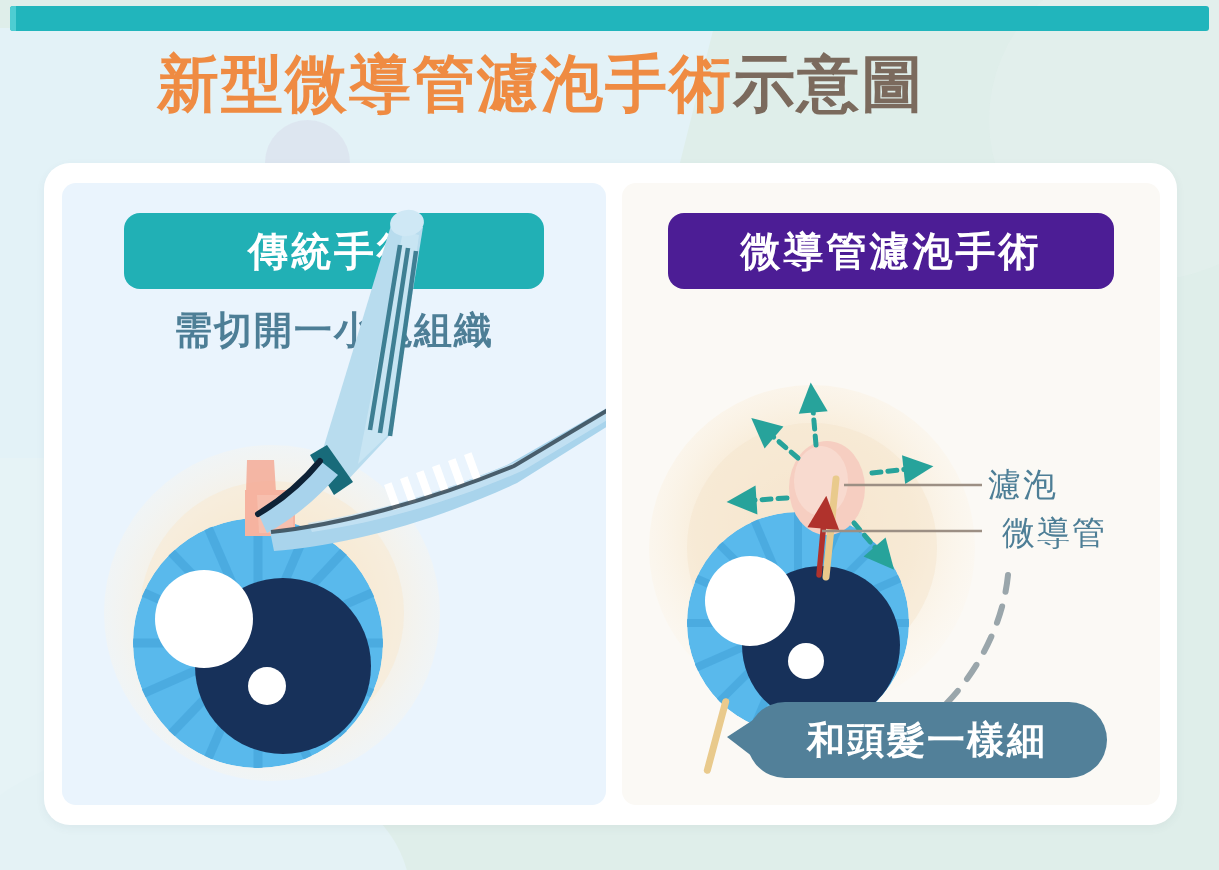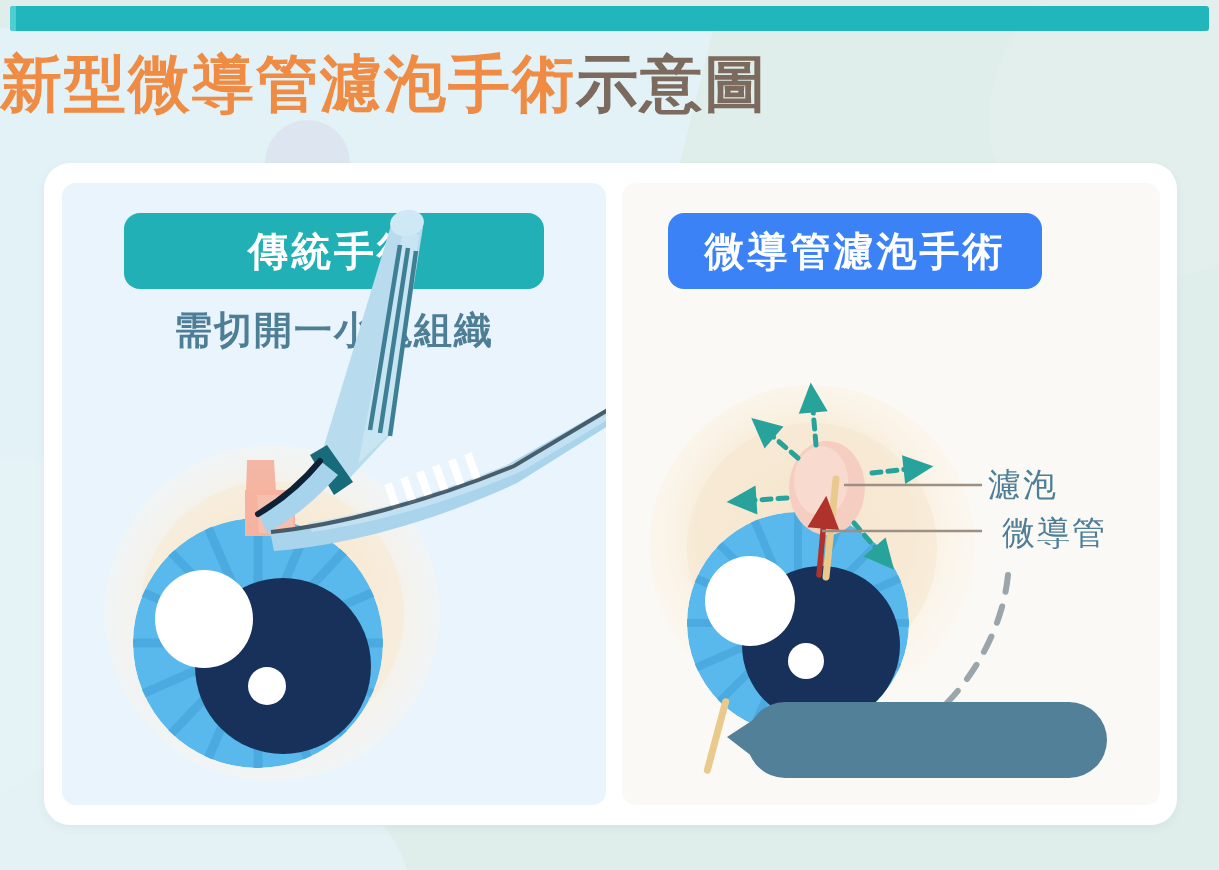--- a/index.html
+++ b/index.html
@@ -37,21 +37,21 @@
 
   
   #topbar{
     position:absolute;left:10px;top:6px;width:1199px;height:25px;
     background:#21b5bc;border-radius:3px;
   }
   #topbar .hl{position:absolute;left:0;top:0;width:6px;height:100%;background:#4ecdd2;border-radius:3px 0 0 3px;}
 
   
   #title{
-    position:absolute;left:0;top:53px;width:1082px;
+    position:absolute;left:0;top:53px;width:1082px;text-align:center;
     font-size:62px;font-weight:bold;letter-spacing:2px;line-height:1;
     white-space:nowrap;
   }
   #title .t-orange{color:#ef8b42;}
   #title .t-gray{color:#7b6a5d;}
 
   
   #card{
     position:absolute;left:44px;top:163px;width:1133px;height:662px;
     background:#ffffff;border-radius:26px;
@@ -63,21 +63,21 @@
   .panel.right{left:578px;width:538px;background:#fbf9f5;}
 
   
   .pill{
     position:absolute;top:30px;height:76px;border-radius:16px;
     display:flex;align-items:center;justify-content:center;
     color:#fff;font-size:40px;font-weight:bold;letter-spacing:3px;
     white-space:nowrap;
   }
   .pill.left{left:62px;width:420px;background:#21b0b5;}
-  .pill.right{left:46px;width:374px;background:#3b82f6;}
+  .pill.right{left:46px;width:446px;background:#4c1d95;}
 
   
   .sub{
     position:absolute;top:122px;width:100%;text-align:center;
     color:#4d7e96;font-size:38px;font-weight:bold;letter-spacing:2px;
     white-space:nowrap;
   }
 
   
   .stage{position:absolute;left:0;top:0;width:100%;height:100%;}
@@ -311,16 +311,17 @@
       </svg>
     </div>
 
     <div class="lead-label" id="lbl-bleb">濾泡</div>
     <div class="lead-label" id="lbl-cath">微導管</div>
 
     <div id="hair"></div>
 
     <div id="bubble">
       <div class="tail"></div>
+      <span>和頭髮一樣細</span>
     </div>
   </div>
 
 </div>
 
 </body></html>

